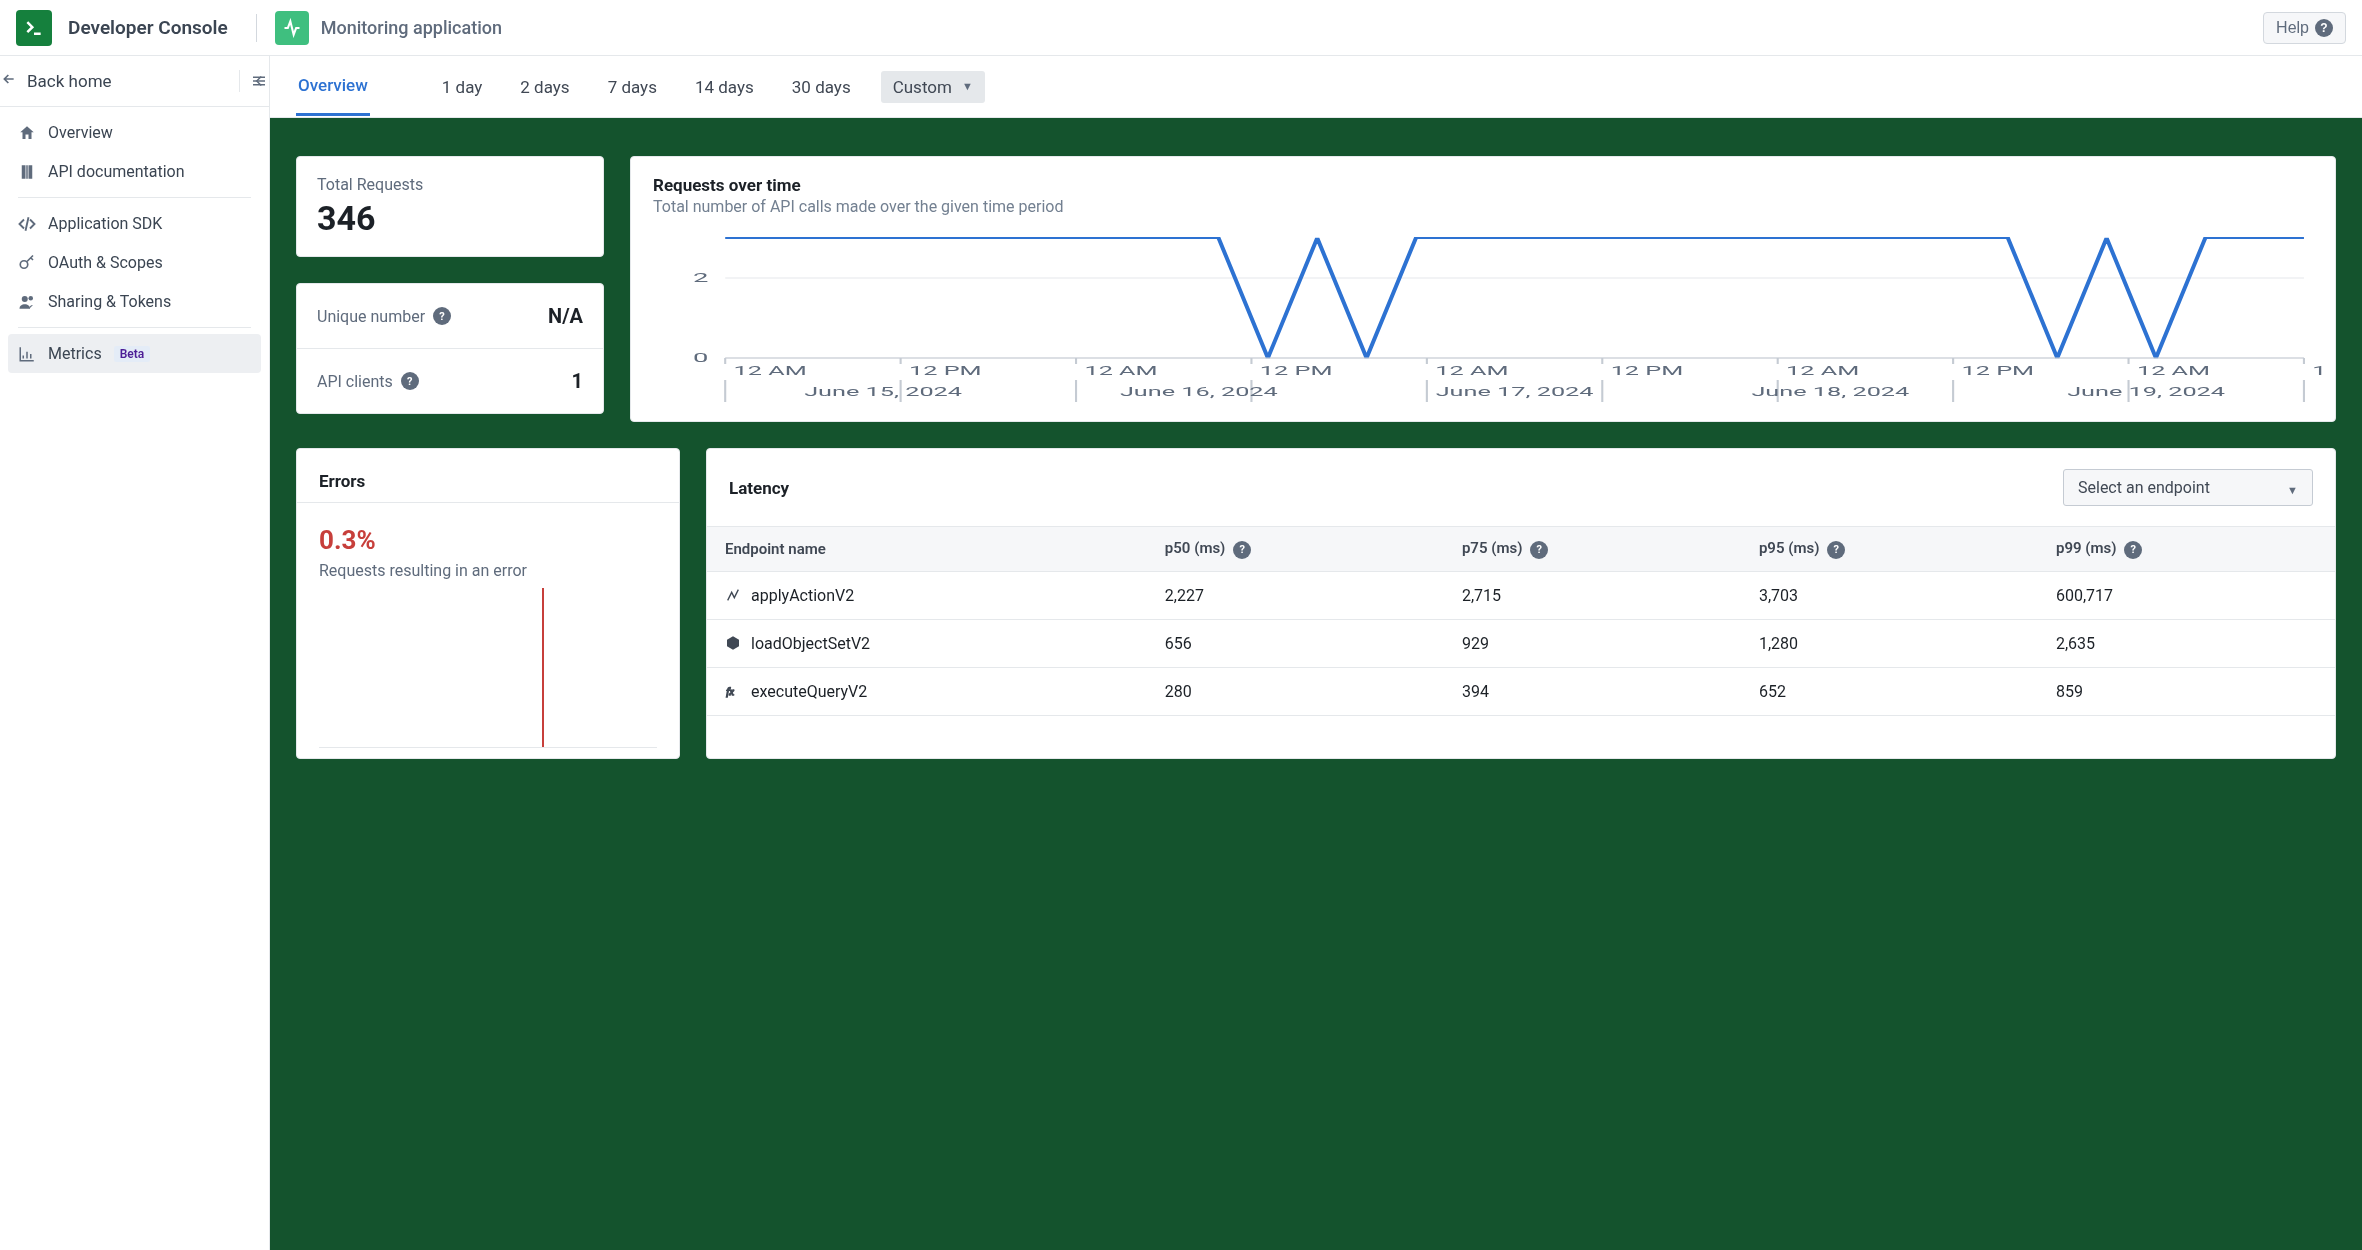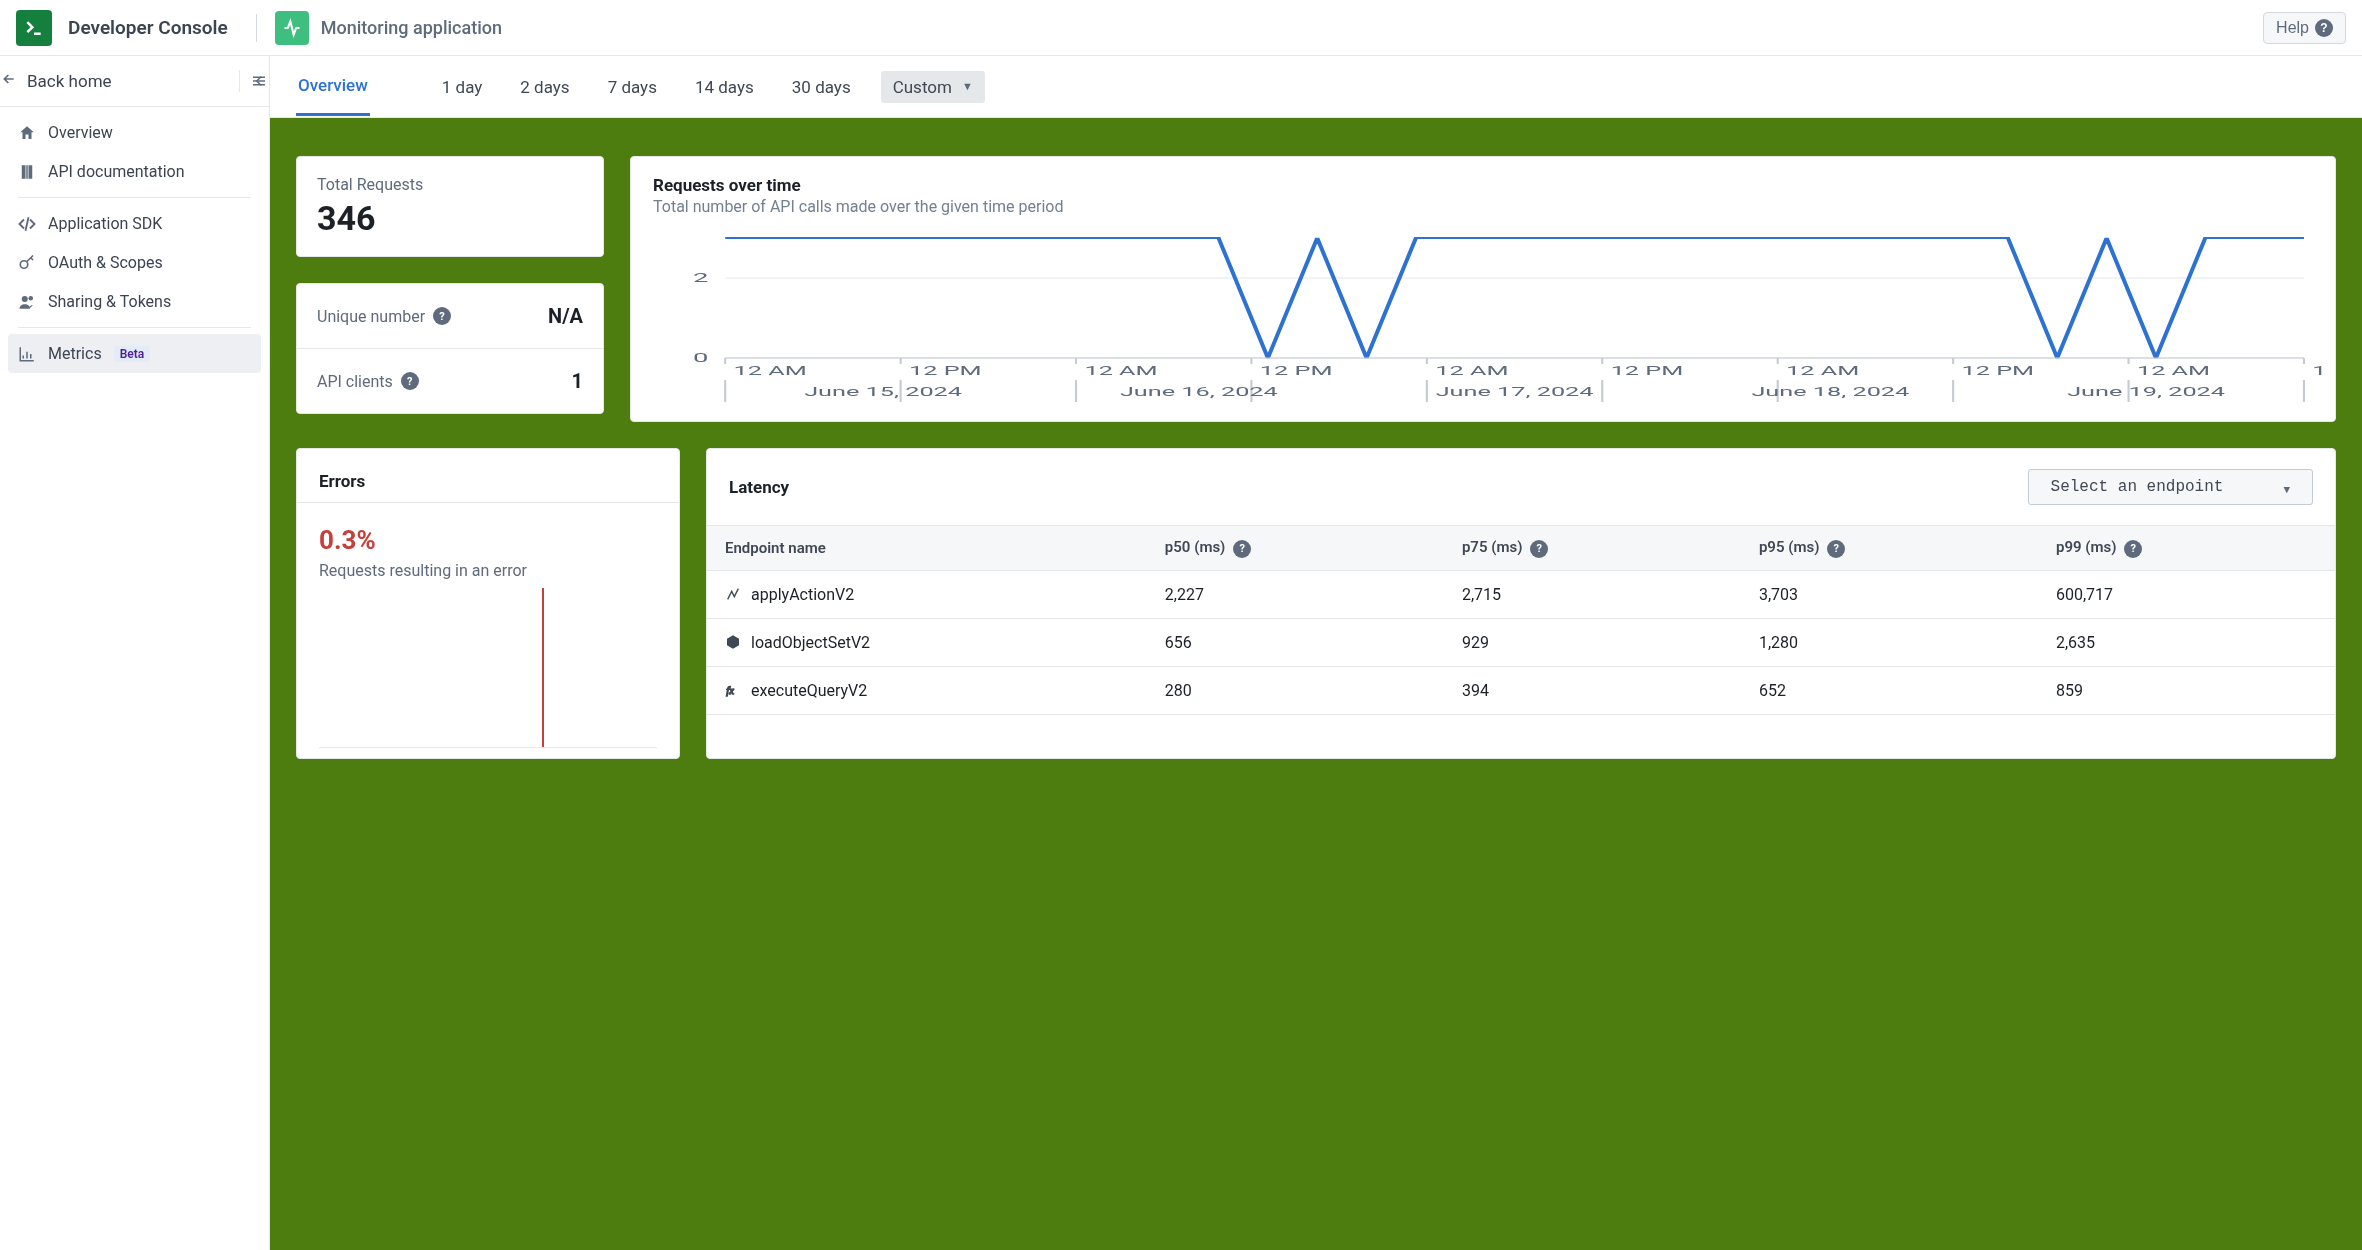--- a/index.html
+++ b/index.html
@@ -28,21 +28,21 @@
 .beta { background: #e4ecf7; color: #4c1d95; font-size: 12px; font-weight: 600; padding: 1px 6px; border-radius: 2px; }
 
 .main { flex: 1; display: flex; flex-direction: column; overflow: auto; }
 .tabs { display: flex; align-items: center; gap: 22px; padding: 0 26px; border-bottom: 1px solid #e5e8eb; height: 62px; }
 .tab { font-size: 17px; color: #404854; padding: 18px 2px; cursor: pointer; }
 .tab.active { color: #2d72d2; border-bottom: 3px solid #2d72d2; font-weight: 500; }
 .range-btn { font-size: 17px; color: #404854; padding: 6px 8px; cursor: pointer; }
 .range-btn.custom { background: #e5e8eb; border-radius: 3px; display: flex; align-items: center; gap: 10px; padding: 6px 12px; }
 .chev-down { font-size: 11px; color: #5f6b7c; }
 
-.content { background: #4d7c0f; padding: 38px 26px; flex: 1; }
+.content { background: #14532d; padding: 38px 26px; flex: 1; }
 .grid-top { display: grid; grid-template-columns: 308px 1fr; gap: 26px; }
 .card { background: #fff; border: 1px solid #e5e8eb; border-radius: 4px; }
 .card-pad { padding: 18px 20px; }
 .label-m { color: #5f6b7c; font-size: 16px; }
 .big-num { font-size: 34px; font-weight: 700; margin-top: 4px; }
 .stat-row { display: flex; align-items: center; justify-content: space-between; padding: 20px 20px; }
 .stat-row + .stat-row { border-top: 1px solid #e5e8eb; }
 .stat-label { display: flex; align-items: center; gap: 8px; color: #5f6b7c; font-size: 16px; }
 .stat-val { font-size: 20px; font-weight: 700; }
 .qcircle { width: 18px; height: 18px; border-radius: 50%; background: #5f6b7c; color: #fff; font-size: 11px; font-weight: 700; display: inline-flex; align-items: center; justify-content: center; }
@@ -56,21 +56,21 @@
 .err-title { font-weight: 700; font-size: 17px; padding: 22px 22px 10px; border-bottom: 1px solid transparent; }
 .err-body { padding: 22px 22px 10px; }
 .err-pct { color: #c73f3b; font-size: 26px; font-weight: 700; }
 .err-sub { color: #5f6b7c; font-size: 16px; margin-top: 6px; }
 .err-chart { height: 160px; position: relative; margin-top: 8px; }
 .err-chart .axis { position: absolute; left: 0; right: 0; bottom: 0; height: 1px; background: #e5e8eb; }
 .err-chart .bar { position: absolute; bottom: 0; width: 2px; background: #c73f3b; top: 0; left: 66%; }
 
 .lat-head { display: flex; align-items: center; justify-content: space-between; padding: 20px 22px; }
 .lat-title { font-weight: 700; font-size: 17px; }
-.select-ep { border: 1px solid #c5cbd3; background: #f6f7f9; border-radius: 3px; padding: 8px 22px; font-size: 16px; display: flex; align-items: flex-end; gap: 60px; cursor: pointer; min-width: 250px; justify-content: space-between; color: #404854; font-family: Liberation Mono, monospace; }
+.select-ep { border: 1px solid #c5cbd3; background: #f6f7f9; border-radius: 3px; padding: 8px 14px; font-size: 16px; display: flex; align-items: flex-end; gap: 60px; cursor: pointer; min-width: 250px; justify-content: space-between; color: #404854; }
 table.lat { width: 100%; border-collapse: collapse; }
 table.lat th { background: #f6f7f9; text-align: left; font-weight: 600; font-size: 15px; color: #404854; padding: 12px 18px; border-top: 1px solid #e5e8eb; border-bottom: 1px solid #e5e8eb; }
 table.lat th .qcircle { margin-left: 4px; }
 table.lat td { padding: 14px 18px; border-bottom: 1px solid #e5e8eb; font-size: 16px; }
 table.lat td.ep { display: flex; align-items: center; gap: 10px; }
 .ep-ic { width: 16px; display: inline-flex; color: #404854; }
 </style>
 </head>
 <body>
 

